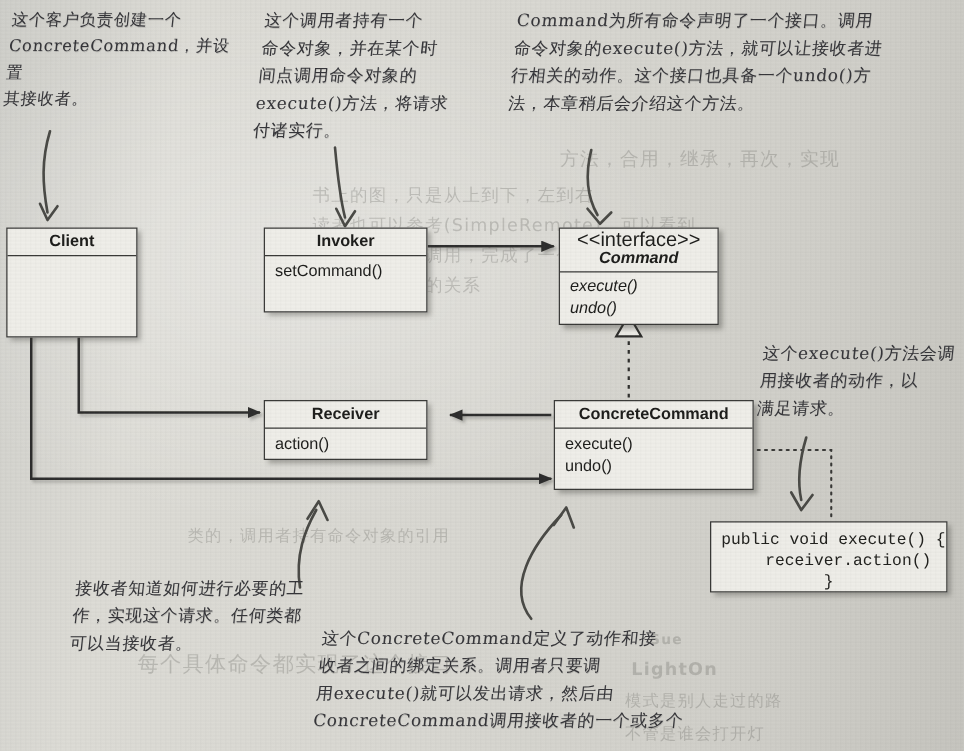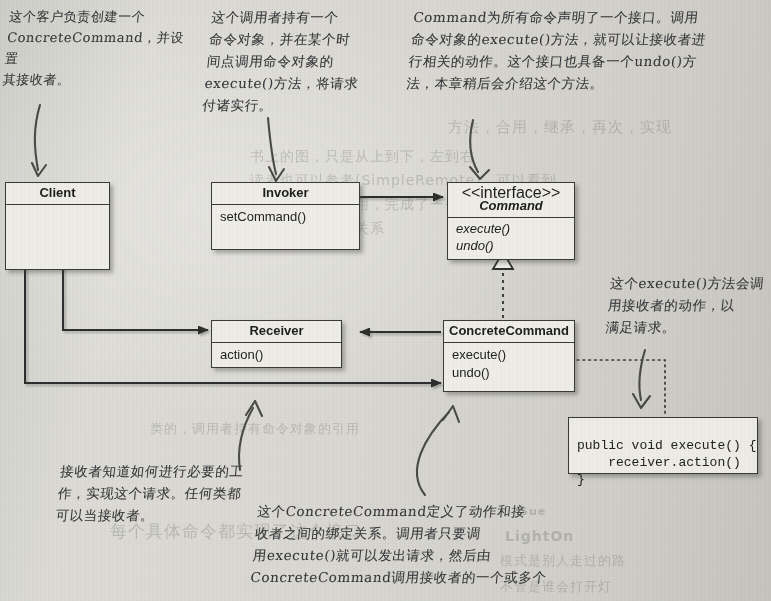--- a/index.html
+++ b/index.html
@@ -69,26 +69,27 @@
   .uml .body div{white-space:nowrap;}
   .italic .hdr .nm, .italic .body div{font-style:italic;}
 
   
   .codebox{
     position:absolute;
     background:#eeede8;
     border:1.6px solid #3a3a38;
     box-shadow:3px 3px 4px rgba(60,60,55,0.38);
     box-sizing:border-box;
-    padding:19px 8px 6px 8px;
+    padding:5px 8px 6px 8px;
     font-family:"Liberation Mono","DejaVu Sans Mono",monospace;
     font-size:13px;
     line-height:17px;
     color:#22221f;
     white-space:pre;
+    text-align:center;
   }
 
   
   .note{
     position:absolute;
     color:#36363a;
     font-family:"DejaVu Serif", serif;
     font-size:13.5px;
     line-height:22px;
     letter-spacing:.6px;
@@ -169,21 +170,21 @@
   </g>
 </svg>
 
 <div class="uml" style="left:5px;top:182px;width:105px;height:88px;">
   <div class="hdr">
     <span class="nm">Client</span>
   </div>
   <div class="body"></div>
 </div>
 
-<div class="uml" style="left:211px;top:182px;width:149px;height:68px;">
+<div class="uml" style="left:211px;top:182px;width:131px;height:68px;">
   <div class="hdr">
     <span class="nm">Invoker</span>
   </div>
   <div class="body">
     <div>setCommand()</div>
   </div>
 </div>
 
 <div class="uml italic" style="left:447px;top:182px;width:128px;height:78px;">
   <div class="hdr">
@@ -198,21 +199,21 @@
 
 <div class="uml" style="left:211px;top:320px;width:131px;height:48px;">
   <div class="hdr">
     <span class="nm">Receiver</span>
   </div>
   <div class="body">
     <div>action()</div>
   </div>
 </div>
 
-<div class="uml" style="left:443px;top:320px;width:132px;height:72px;">
+<div class="uml" style="left:443px;top:320px;width:160px;height:72px;">
   <div class="hdr">
     <span class="nm">ConcreteCommand</span>
   </div>
   <div class="body">
     <div>execute()</div>
     <div>undo()</div>
   </div>
 </div>
 
 <div class="codebox" style="left:568px;top:417px;width:190px;height:57px;">public void execute() {

